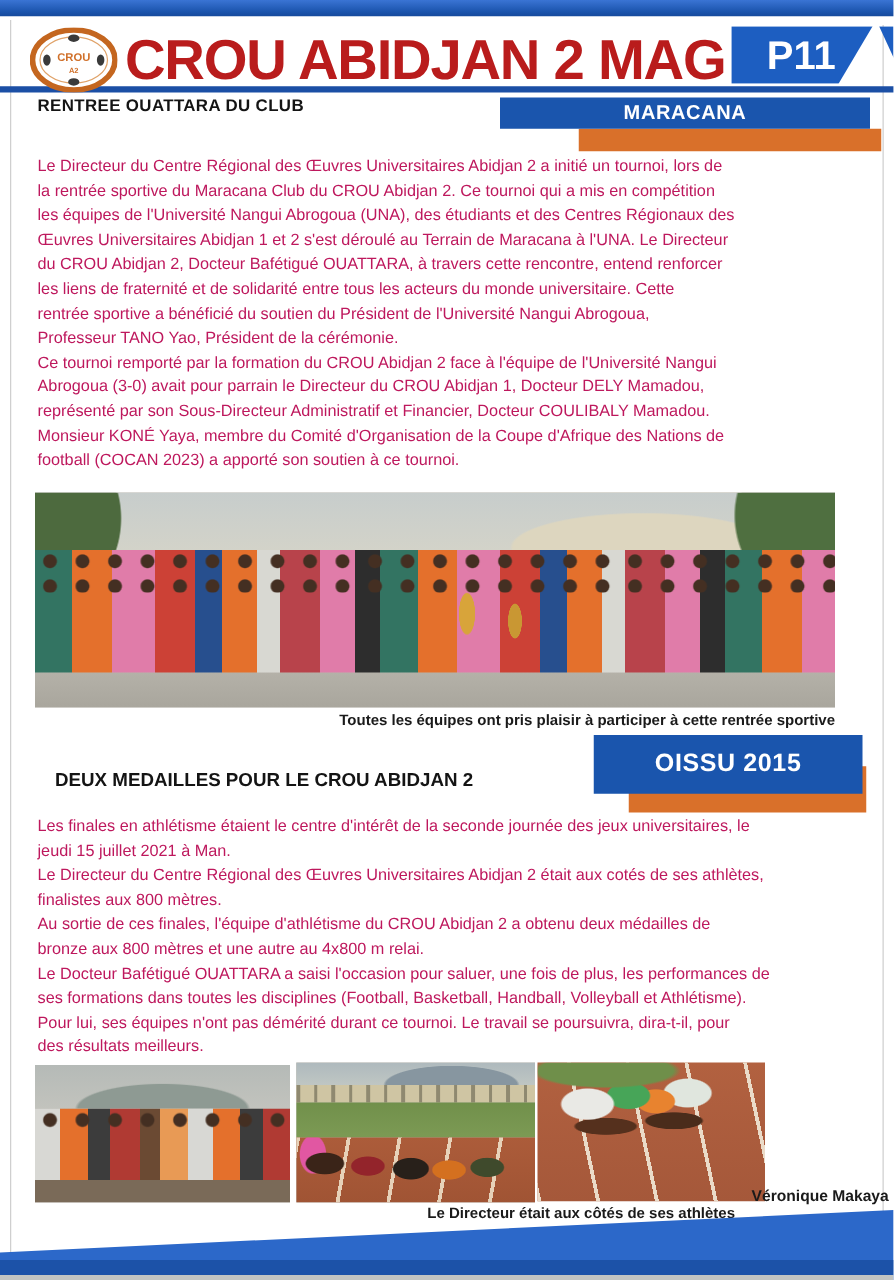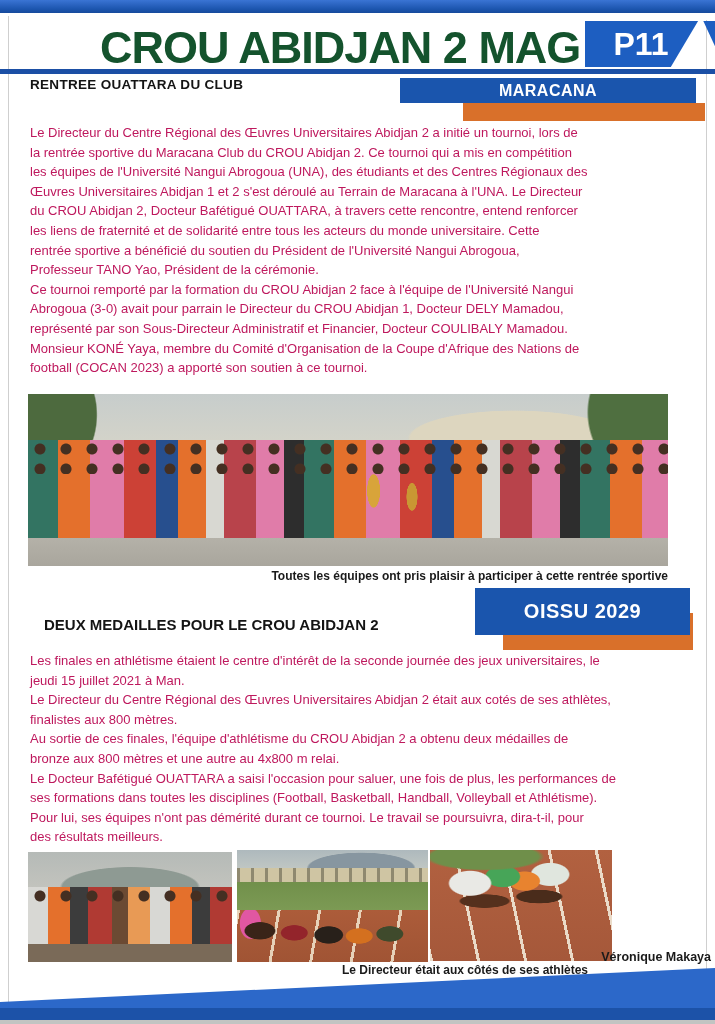--- a/index.html
+++ b/index.html
@@ -11,21 +11,21 @@
   .top-band{position:absolute;left:0;top:0;width:715px;height:13px;
     background:linear-gradient(180deg,#3a74d4 0%,#1c55ae 70%,#164a9c 100%);}
   .edge-line{position:absolute;width:1px;background:#cfcfcf;}
   .edge-left{left:8px;top:16px;height:988px;}
   .edge-right{left:706px;top:20px;height:984px;}
   .header-rule{position:absolute;left:0;top:69px;width:715px;height:5px;background:#1b4fa5;}
 
   
   .logo{position:absolute;left:24px;top:22px;z-index:5;}
   .mag-title{position:absolute;left:100px;top:22px;width:480px;text-align:left;
-    font-size:45px;font-weight:bold;letter-spacing:-1px;color:#14532d;white-space:nowrap;}
+    font-size:45px;font-weight:bold;letter-spacing:-1px;color:#b91c1c;white-space:nowrap;}
   .p11{position:absolute;left:585px;top:21px;width:130px;height:46px;}
   .p11-main{position:absolute;inset:0;background:#1d5ec1;
     clip-path:polygon(0 0,87% 0,66% 100%,0 100%);
     display:flex;align-items:center;justify-content:center;padding-right:18px;box-sizing:border-box;
     color:#fff;font-size:32px;font-weight:bold;}
   .p11-corner{position:absolute;inset:0;background:#1d5ec1;
     clip-path:polygon(91% 0,100% 0,100% 55%);}
 
   
   .h-section{position:absolute;color:#141414;font-weight:bold;white-space:nowrap;}
@@ -122,20 +122,32 @@
 </style>
 </head>
 <body>
 
 <div class="page">
 
   <div class="top-band"></div>
   <div class="edge-line edge-left"></div>
   <div class="edge-line edge-right"></div>
 
+  <div class="logo">
+    <svg width="70" height="52" viewBox="0 0 70 52">
+      <ellipse cx="35" cy="26" rx="33" ry="24" fill="#ffffff" stroke="#c4661f" stroke-width="4.5"></ellipse>
+      <ellipse cx="35" cy="26" rx="27" ry="18.5" fill="none" stroke="#e0a36a" stroke-width="1"></ellipse>
+      <ellipse cx="35" cy="8.5" rx="4.5" ry="3" fill="#3a3a3a"></ellipse>
+      <ellipse cx="35" cy="43.5" rx="4.5" ry="3" fill="#3a3a3a"></ellipse>
+      <ellipse cx="13.5" cy="26" rx="3" ry="4.5" fill="#3a3a3a"></ellipse>
+      <ellipse cx="56.5" cy="26" rx="3" ry="4.5" fill="#3a3a3a"></ellipse>
+      <text x="35" y="27" text-anchor="middle" font-size="9" font-weight="bold" fill="#d0702a" font-family="Liberation Sans, sans-serif">CROU</text>
+      <text x="35" y="36" text-anchor="middle" font-size="6" font-weight="bold" fill="#d0702a" font-family="Liberation Sans, sans-serif">A2</text>
+    </svg>
+  </div>
 
   <div class="mag-title">CROU ABIDJAN 2 MAG</div>
 
   <div class="p11">
     <div class="p11-corner"></div>
     <div class="p11-main">
       <span>P11</span>
     </div>
   </div>
 
@@ -167,21 +179,21 @@
   <div class="photo photo-football">
     <div class="ph-sky"></div>
     <div class="ph-crowd"></div>
     <div class="ph-ground"></div>
   </div>
   <div class="caption caption-1">Toutes les équipes ont pris plaisir à participer à cette rentrée sportive</div>
 
   <div class="badge-wrap oissu">
     <div class="badge-shadow"></div>
     <div class="badge-face">
-      <span>OISSU 2029</span>
+      <span>OISSU 2015</span>
     </div>
   </div>
 
   <div class="h-section h-deux">DEUX MEDAILLES POUR LE CROU ABIDJAN 2</div>
 
   <div class="body-text body-2">Les finales en athlétisme étaient le centre d'intérêt de la seconde journée des jeux universitaires, le
 jeudi 15 juillet 2021 à Man.
 Le Directeur du Centre Régional des Œuvres Universitaires Abidjan 2 était aux cotés de ses athlètes,
 finalistes aux 800 mètres.
 Au sortie de ces finales, l'équipe d'athlétisme du CROU Abidjan 2 a obtenu deux médailles de

